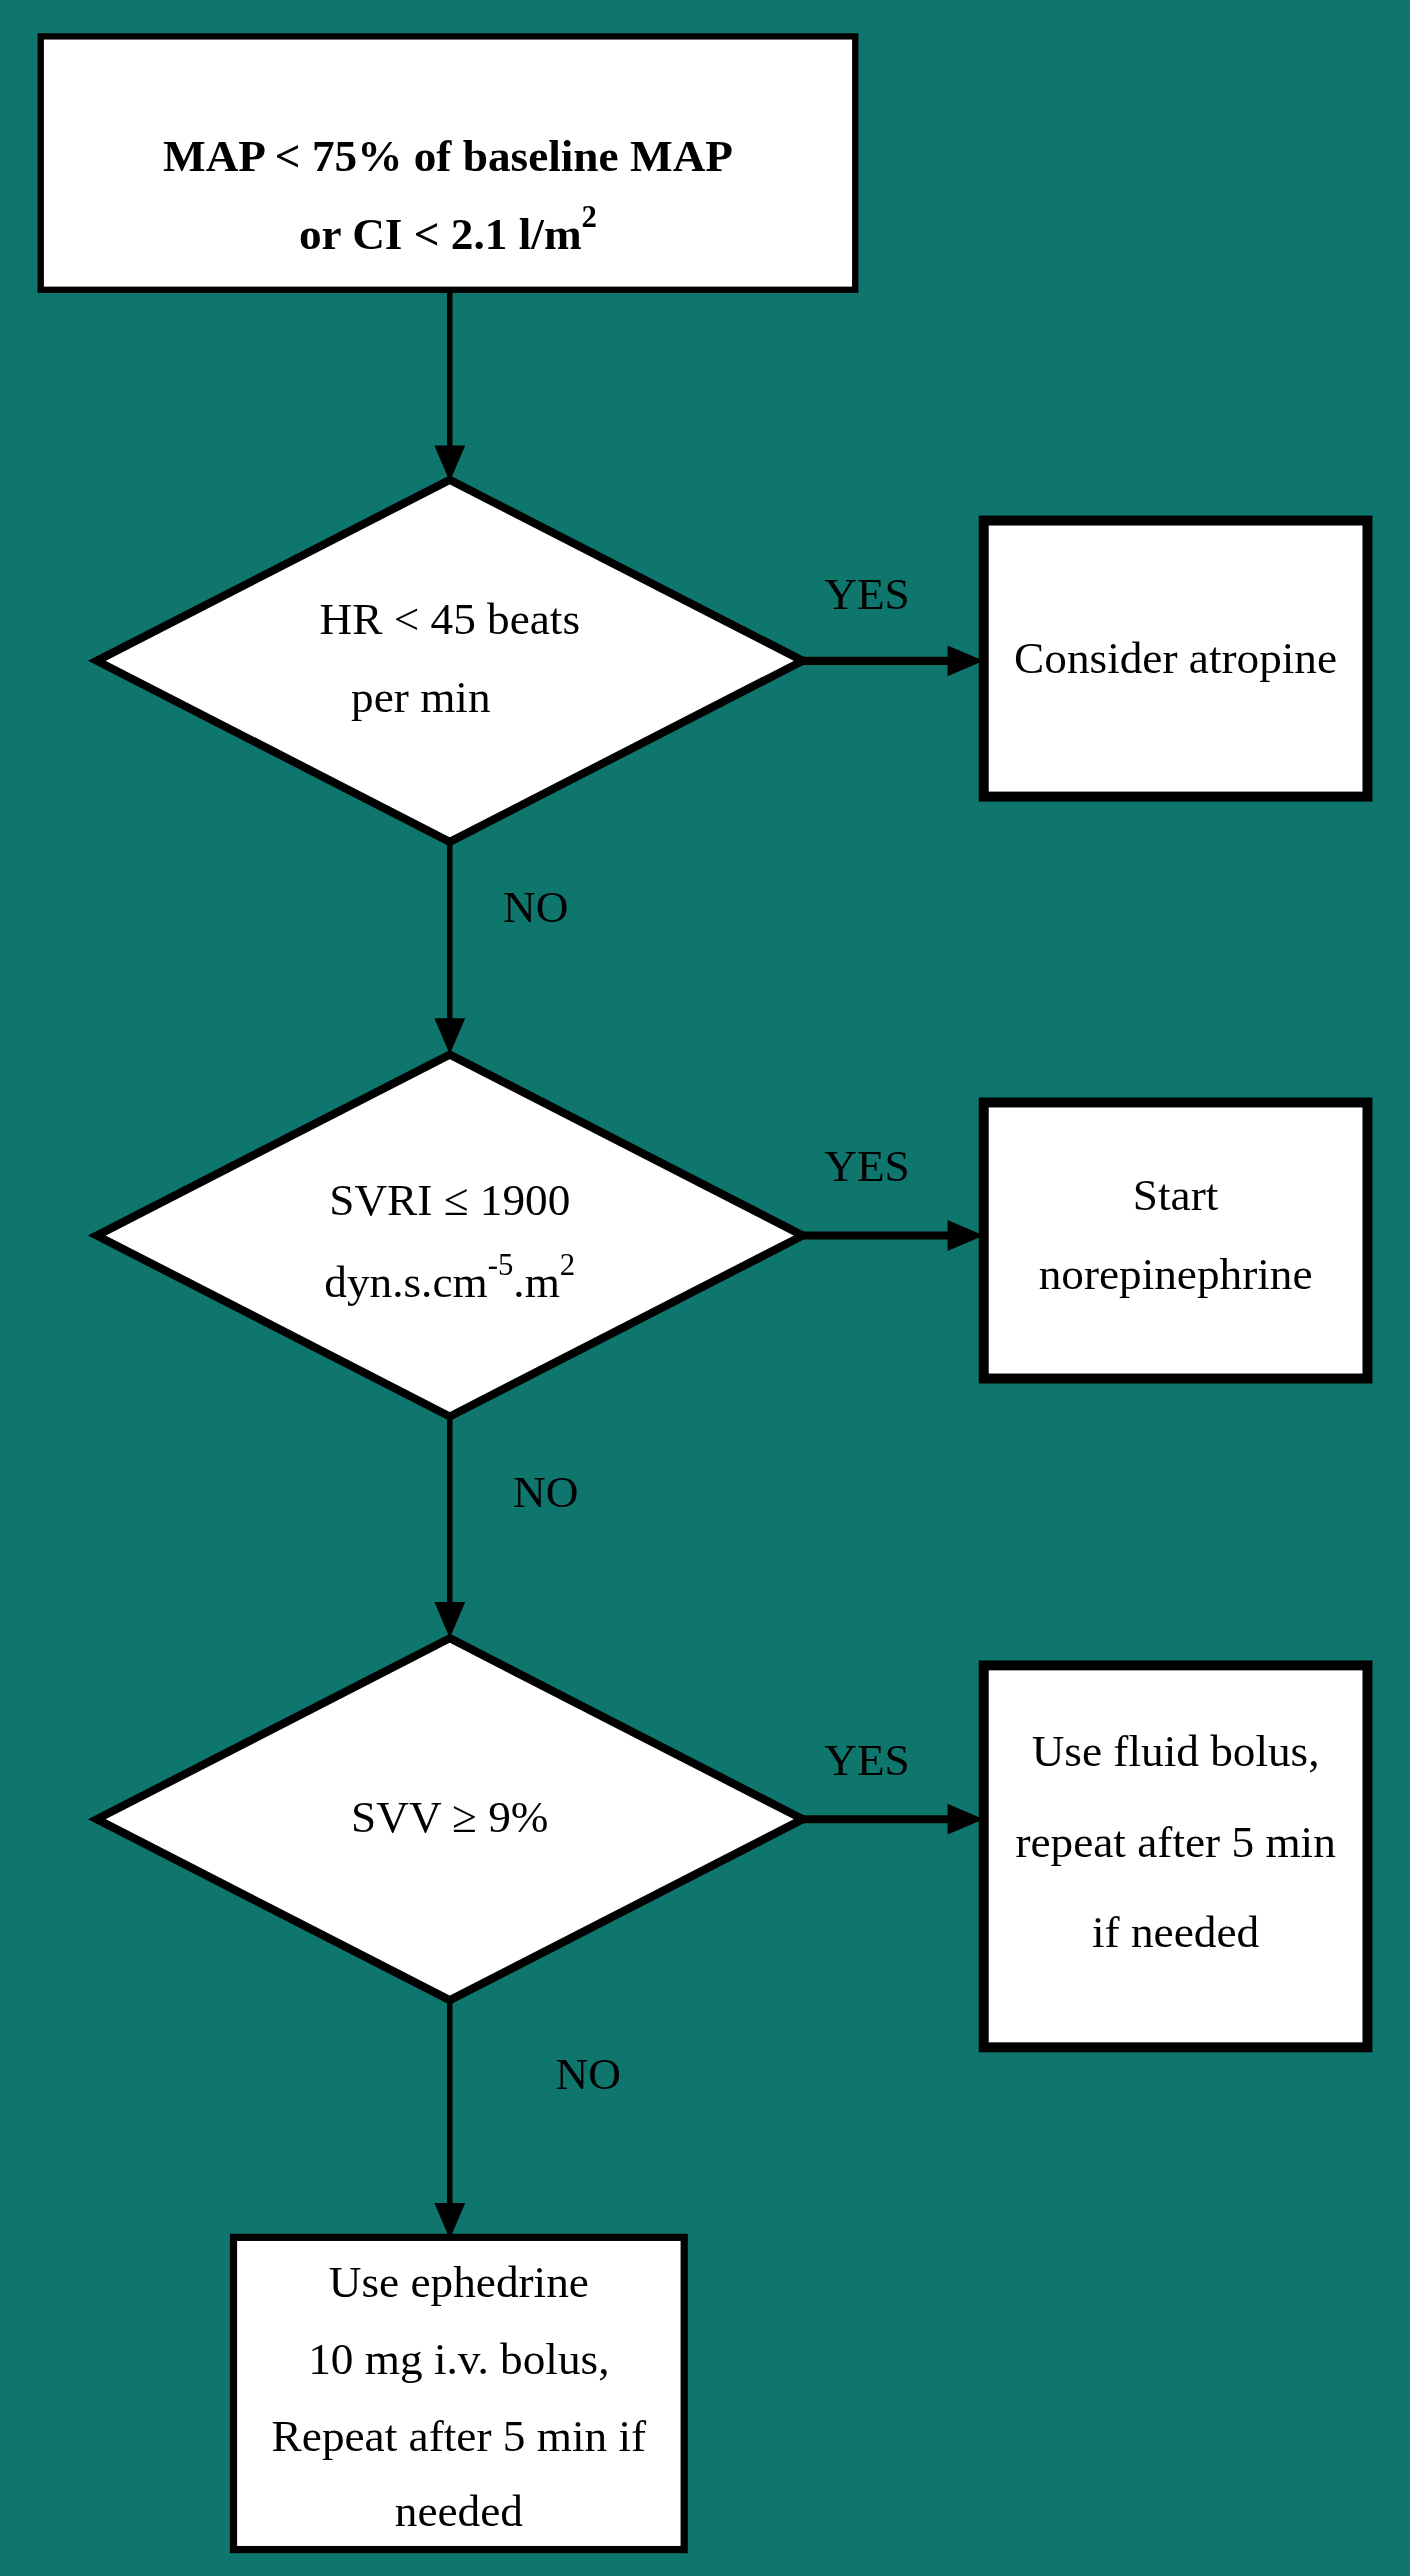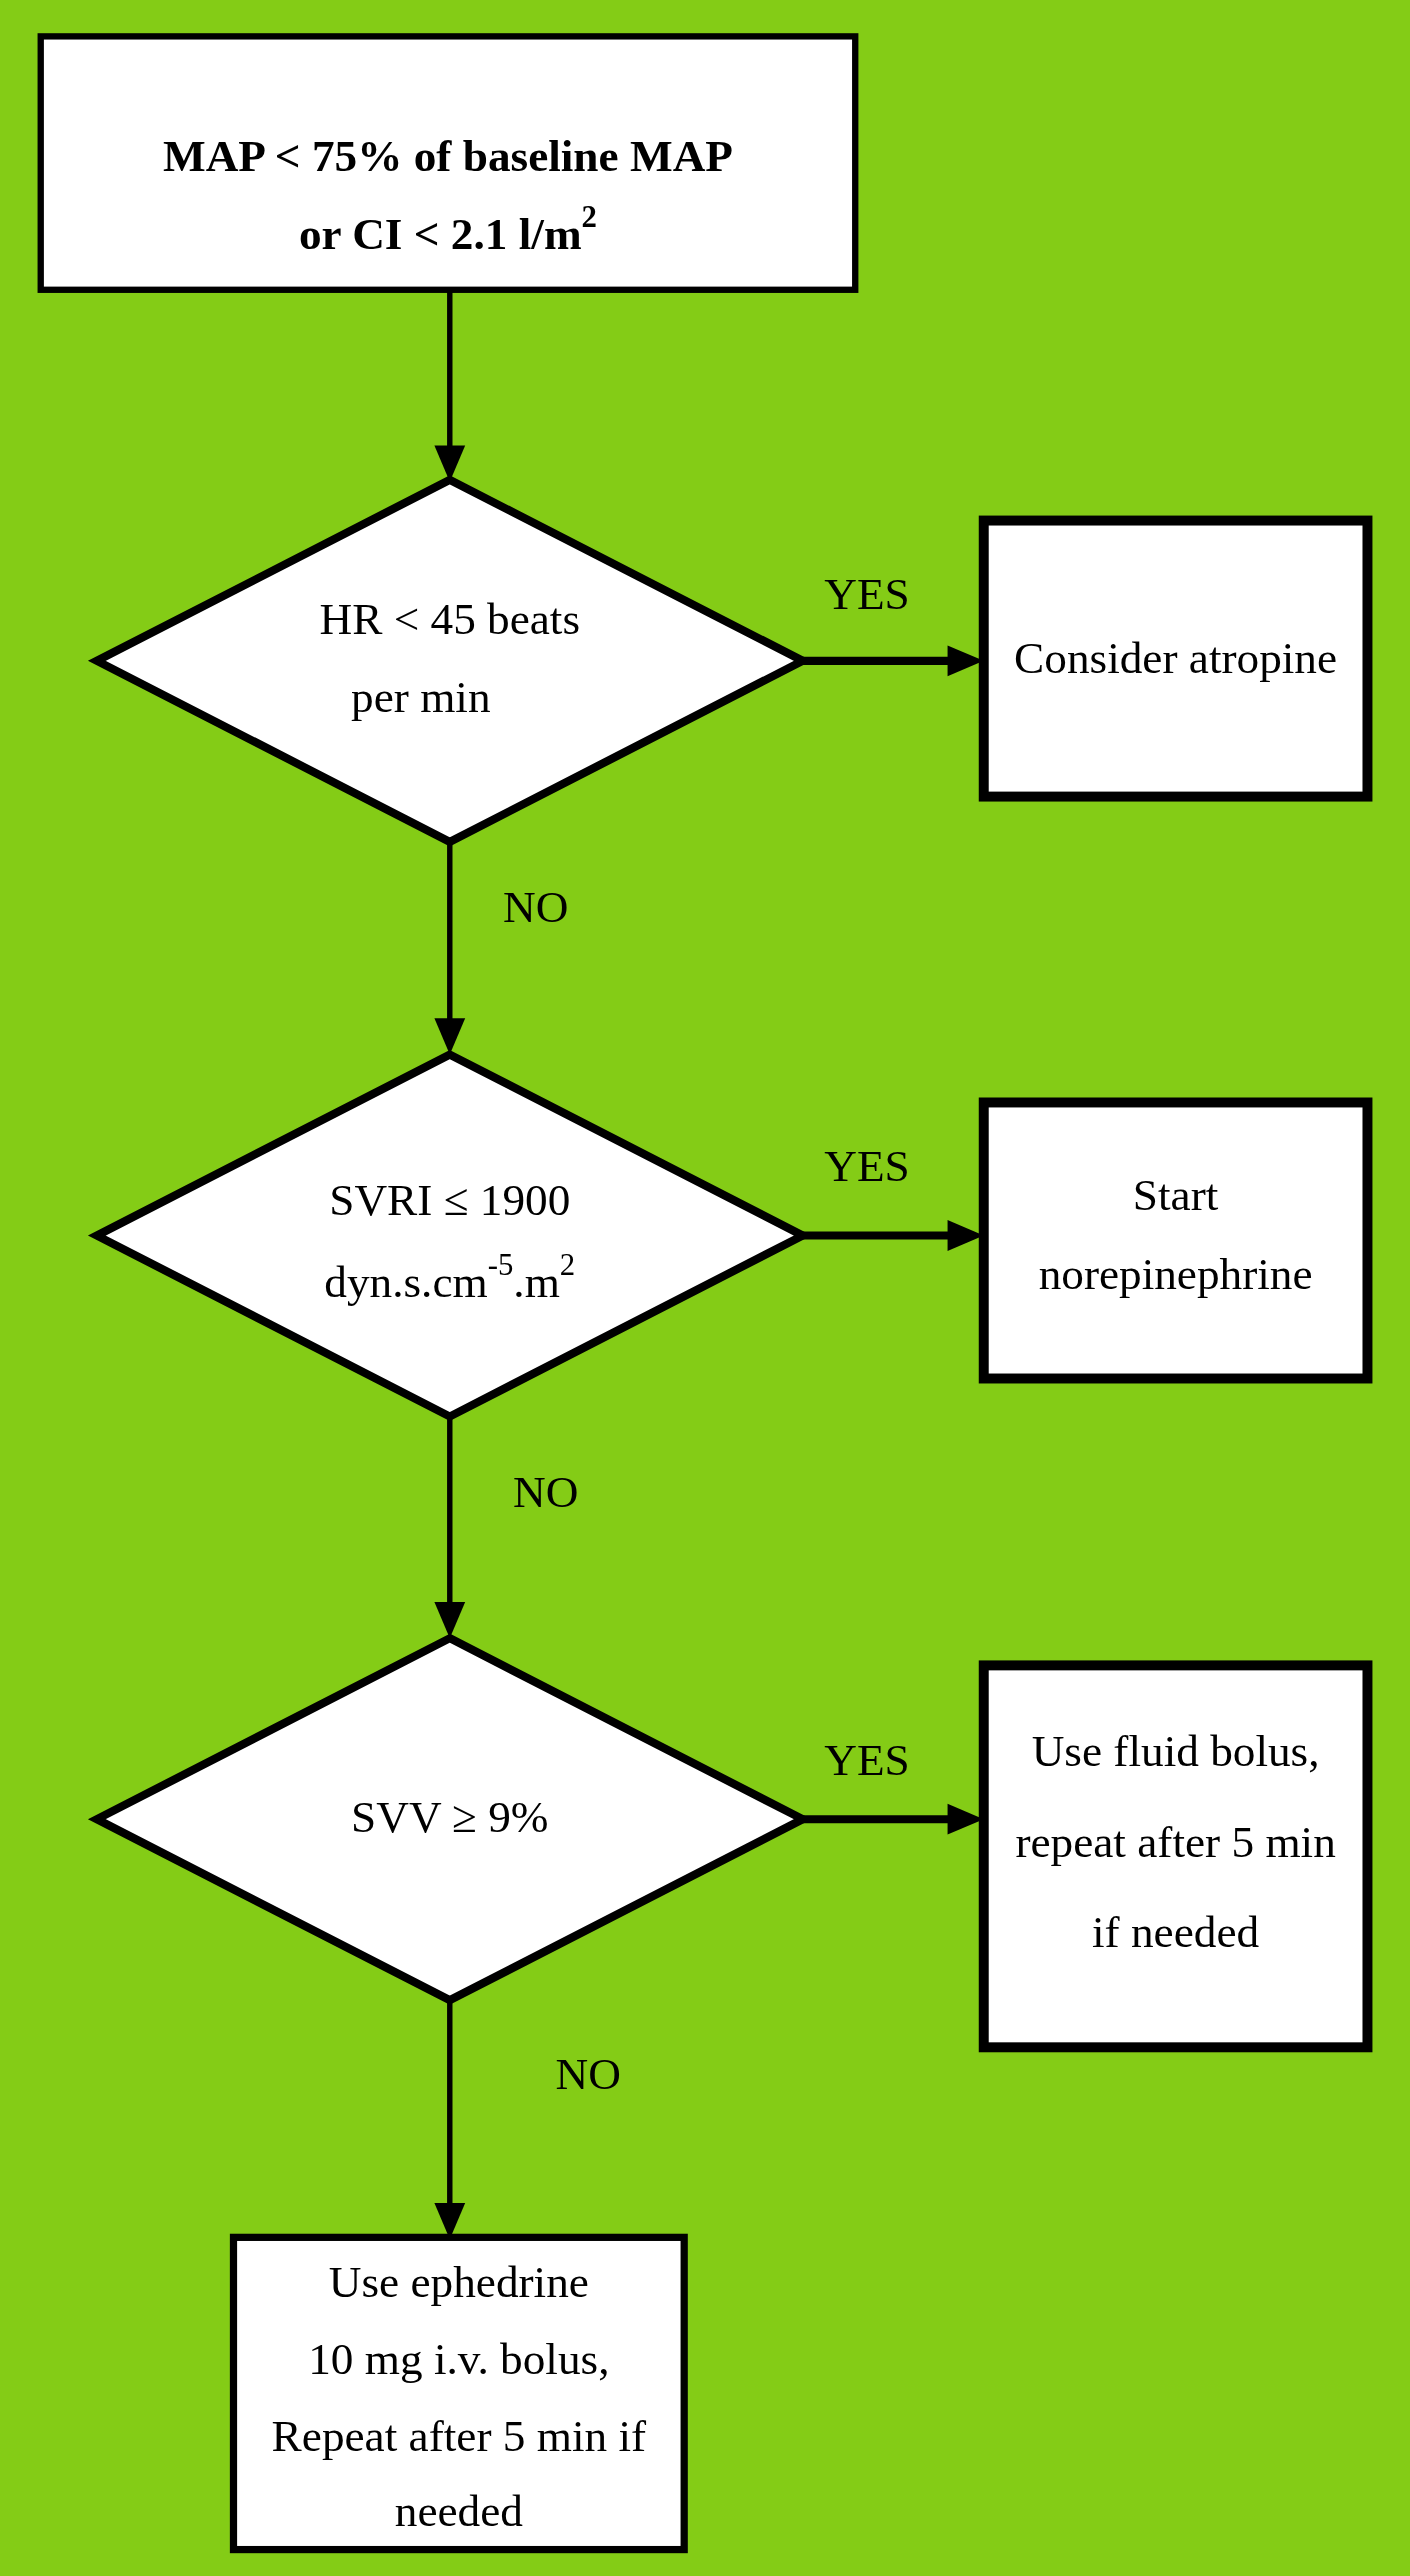--- a/index.html
+++ b/index.html
@@ -3,21 +3,21 @@
 <meta charset="utf-8">
 <style>
   html, body {
     margin: 0;
     padding: 0;
     background: #ffffff;
   }
   .page {
     width: 1410px;
     height: 2576px;
-    background: #84cc16;
+    background: #0f766e;
     position: relative;
   }
   svg {
     display: block;
   }
   text {
     font-family: "Liberation Serif", "DejaVu Serif", serif;
     fill: #000000;
   }
   .node-text {

